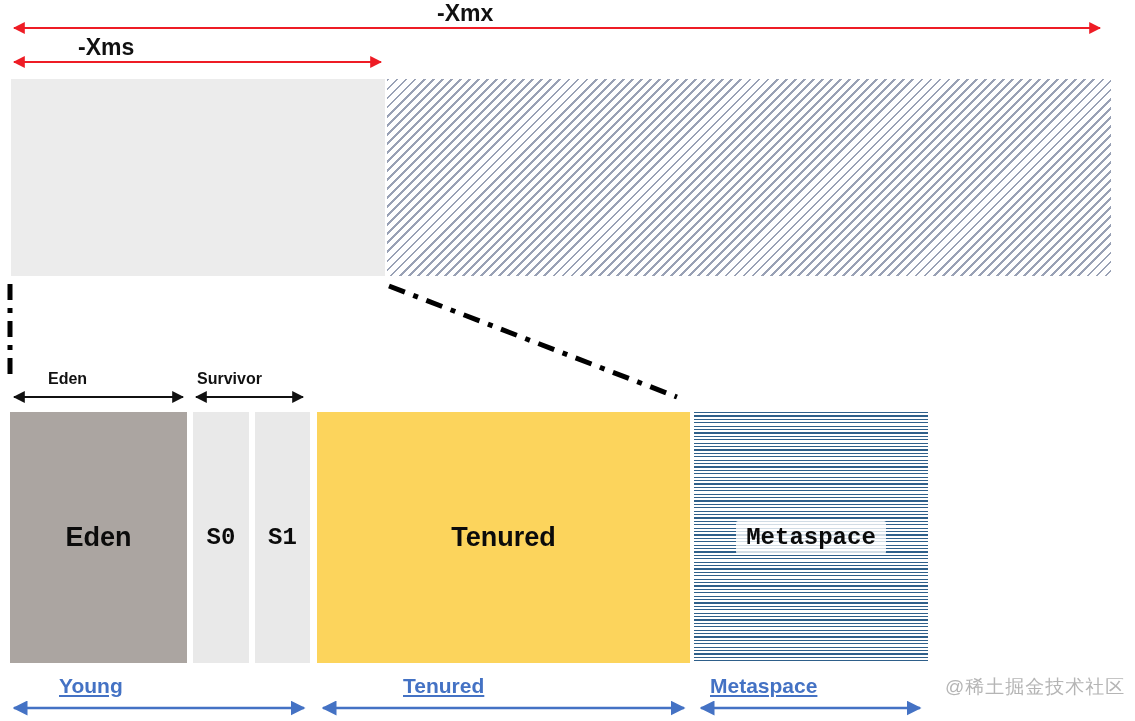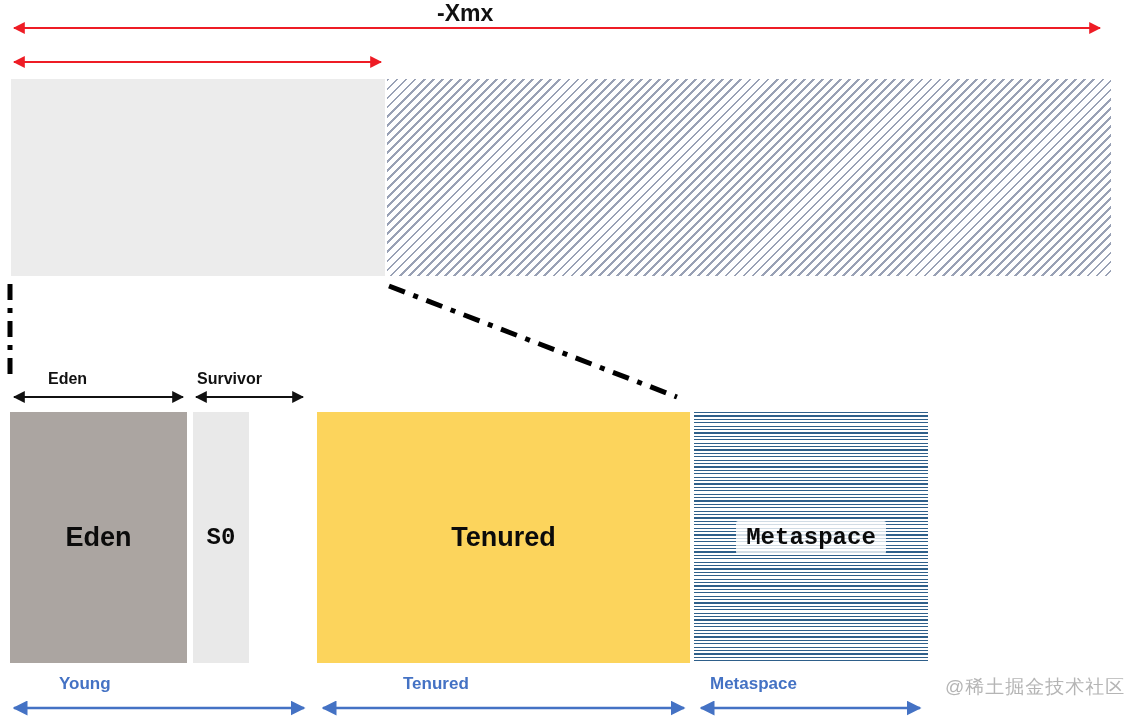--- a/index.html
+++ b/index.html
@@ -47,21 +47,21 @@
     left:694px;top:412px;width:234px;height:251px;
     background:repeating-linear-gradient(to bottom,
       var(--metaspace-line) 0px, var(--metaspace-line) 1.2px,
       #ffffff 1.2px, #ffffff 3.4px);
   }
   .box-label{font-weight:bold;color:#0b0b0b;}
   .box-label.big{font-size:27px;}
   .box-label.mid{font-size:24px;font-family:Liberation Mono, monospace;}
   .halo{background:rgba(255,255,255,0.78);padding:3px 10px;border-radius:2px;}
 
-  .lbl-bottom{font-size:17px;font-weight:bold;color:var(--blue-accent);}
+  .lbl-bottom{font-size:21px;font-weight:bold;color:var(--blue-accent);text-decoration:underline;}
   .lbl-young{left:59px;top:674px;width:200px;}
   .lbl-tenured-b{left:403px;top:674px;width:200px;}
   .lbl-metaspace-b{left:710px;top:674px;width:200px;}
 
   .watermark{
     position:absolute;left:945px;top:674px;width:180px;
     font-size:19px;color:var(--watermark-gray);
     letter-spacing:1px;white-space:nowrap;text-align:right;
   }
 </style>
@@ -71,20 +71,23 @@
 <div class="canvas">
 
   <div class="box heap-used"></div>
   <div class="box heap-hatched"></div>
 
   <div class="box r-eden">
     <span class="box-label big">Eden</span>
   </div>
   <div class="box r-s0">
     <span class="box-label mid">S0</span>
+  </div>
+  <div class="box r-s1">
+    <span class="box-label mid">S1</span>
   </div>
   <div class="box r-tenured">
     <span class="box-label big">Tenured</span>
   </div>
   <div class="box r-metaspace">
     <span class="box-label mid halo">Metaspace</span>
   </div>
 
   <svg class="overlay" viewBox="0 0 1135 721" xmlns="http://www.w3.org/2000/svg">
     <defs>
@@ -112,20 +115,21 @@
     <line x1="196" y1="397" x2="303" y2="397" style="stroke:#111111;stroke-width:2;" marker-start="url(#m-black)" marker-end="url(#m-black)"></line>
 
     <line x1="14" y1="708" x2="304" y2="708" style="stroke:var(--blue-accent,#4472c4);stroke-width:2.5;" marker-start="url(#m-blue)" marker-end="url(#m-blue)"></line>
 
     <line x1="323" y1="708" x2="684" y2="708" style="stroke:var(--blue-accent,#4472c4);stroke-width:2.5;" marker-start="url(#m-blue)" marker-end="url(#m-blue)"></line>
 
     <line x1="701" y1="708" x2="920" y2="708" style="stroke:var(--blue-accent,#4472c4);stroke-width:2.5;" marker-start="url(#m-blue)" marker-end="url(#m-blue)"></line>
   </svg>
 
   <div class="lbl lbl-xmx">-Xmx</div>
+  <div class="lbl lbl-xms">-Xms</div>
 
   <div class="lbl lbl-gen lbl-eden-top">Eden</div>
   <div class="lbl lbl-gen lbl-survivor-top">Survivor</div>
 
   <div class="lbl lbl-bottom lbl-young">Young</div>
   <div class="lbl lbl-bottom lbl-tenured-b">Tenured</div>
   <div class="lbl lbl-bottom lbl-metaspace-b">Metaspace</div>
 
   <div class="watermark">@稀土掘金技术社区</div>
 </div>

